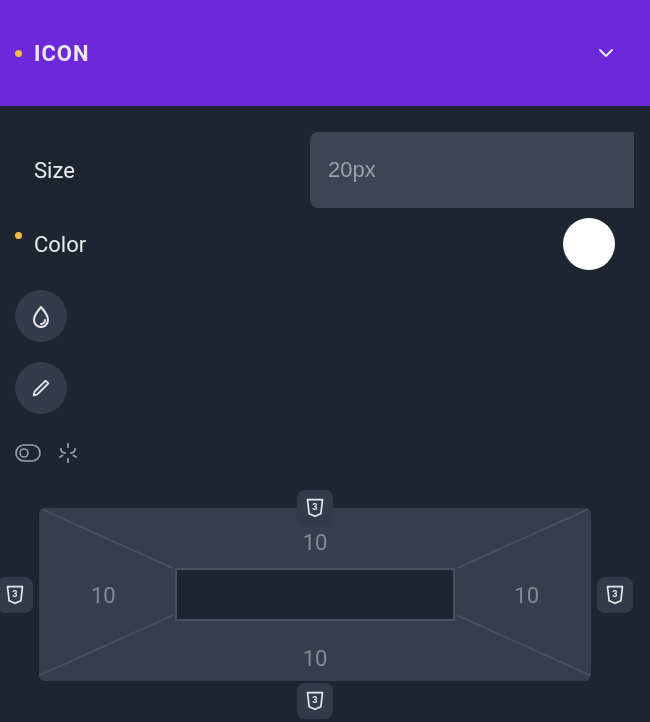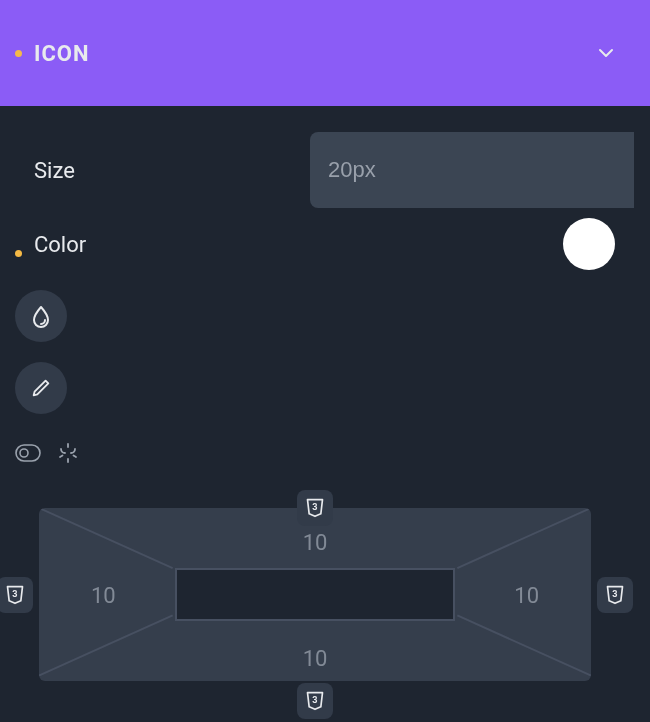--- a/index.html
+++ b/index.html
@@ -5,21 +5,21 @@
   * { box-sizing: border-box; margin: 0; padding: 0; }
   body {
     font-family: -apple-system, BlinkMacSystemFont, "Segoe UI", Roboto, sans-serif;
     background: #1e2530;
     color: #e8eaed;
     width: 650px;
     height: 722px;
     overflow: hidden;
   }
   .header {
-    background: #8b5cf6;
+    background: #6d28d9;
     height: 106px;
     display: flex;
     align-items: center;
     padding: 0 30px 0 15px;
     justify-content: space-between;
   }
   .header-left {
     display: flex;
     align-items: center;
     gap: 12px;
@@ -48,21 +48,21 @@
     padding: 26px 35px 0 15px;
   }
   .row {
     display: flex;
     align-items: center;
     min-height: 72px;
     gap: 12px;
   }
   .row-label-wrap {
     display: flex;
-    align-items: flex-end;
+    align-items: flex-start;
     flex: 1;
     gap: 12px;
     min-width: 0;
   }
   .row-label {
     font-size: 22px;
     color: #e8eaed;
   }
   .no-bullet-offset {
     padding-left: 19px;

